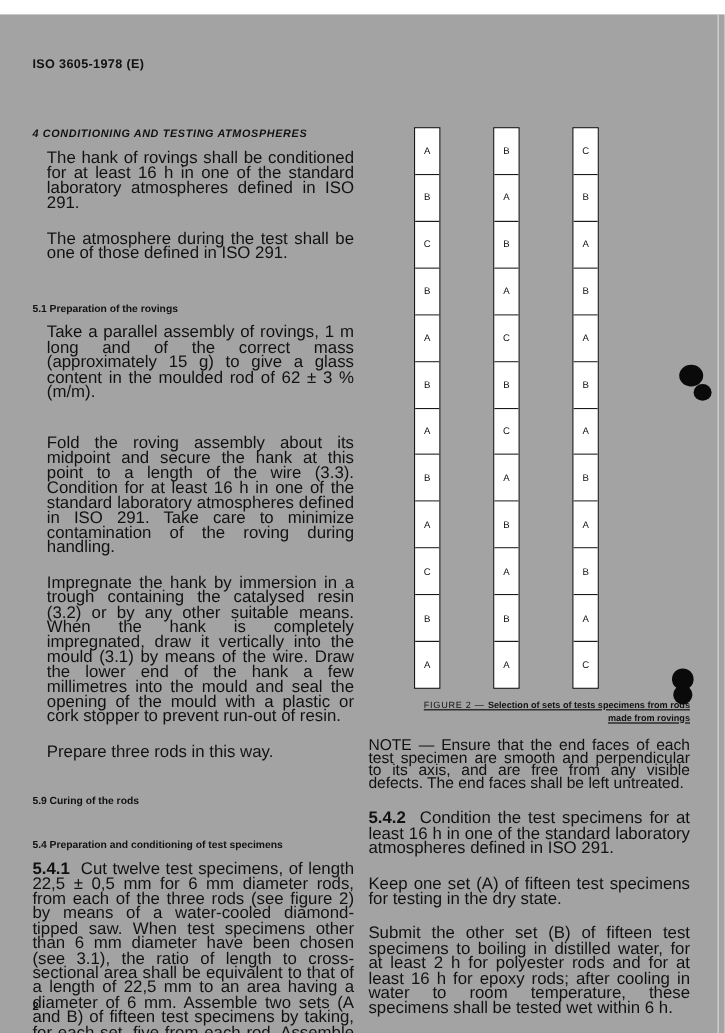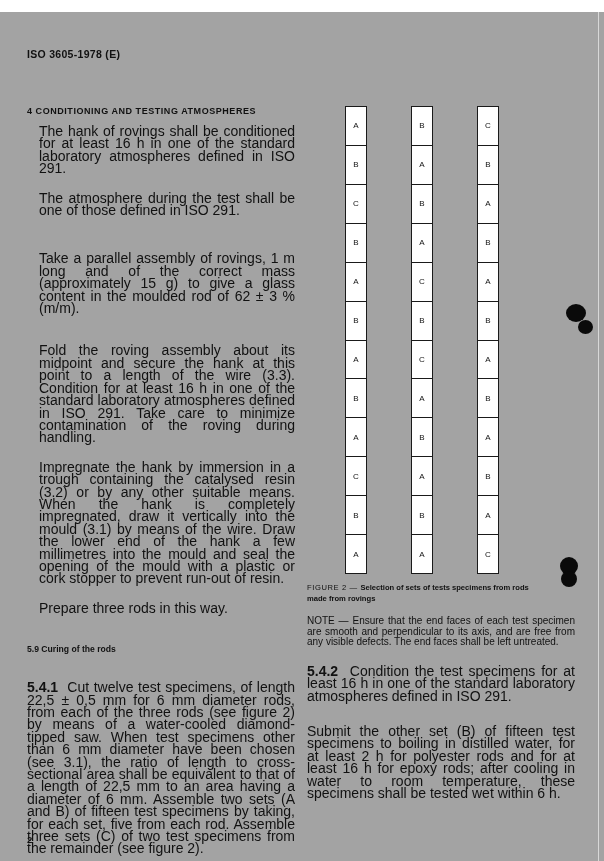--- a/index.html
+++ b/index.html
@@ -40,38 +40,39 @@
     left: 307px;
     top: 94px;
     width: 268px;
   }
   
   .h-sec {
     font-size: 9px;
     font-weight: bold;
     letter-spacing: 0.55px;
     margin: 0 0 9px 0;
+    font-style: italic;
   }
   .h-sub {
     font-size: 8.6px;
     font-weight: bold;
     margin: 0 0 8px 0;
   }
   p.body {
     font-size: 14px;
     line-height: 12.4px;
     margin: 0 0 11px 0;
     text-align: justify;
     text-justify: inter-word;
   }
   p.body.indent {
     padding-left: 12px;
   }
   p.note {
-    font-size: 10px;
+    font-size: 13px;
     line-height: 10.6px;
     margin: 0 0 11px 0;
     text-align: justify;
   }
   .gap-lg { height: 19px; }
   .gap-sm { height: 6px; }
   .runin {
     font-weight: bold;
   }
 
@@ -105,23 +106,24 @@
     justify-content: center;
     font-size: 8px;
     box-sizing: border-box;
     background: #ffffff;
   }
   .seg:last-child {
     border-bottom: none;
   }
   .fig-caption {
     margin-top: 9px;
-    text-align: left;
+    text-align: right;
     font-size: 7.6px;
     line-height: 10.5px;
+    text-decoration: underline;
   }
   .fig-caption .cap-label { font-weight: normal; letter-spacing: 0.6px; }
   .fig-caption .cap-title { font-weight: bold; }
 
   
   .page-num {
     position: absolute;
     left: 27px;
     top: 822px;
     font-size: 9.5px;
@@ -154,36 +156,38 @@
   <div class="col-left">
 
     <div class="h-sec">4   CONDITIONING AND TESTING ATMOSPHERES</div>
     <p class="body indent">The hank of rovings shall be conditioned for at least 16 h in one of the standard laboratory atmospheres defined in ISO 291.</p>
     <div class="gap-sm"></div>
     <p class="body indent">The atmosphere during the test shall be one of those defined in ISO 291.</p>
 
     <div class="gap-lg"></div>
 
     <div class="gap-sm"></div>
+    <div class="h-sub">5.1   Preparation of the rovings</div>
     <p class="body indent">Take a parallel assembly of rovings, 1 m long and of the correct mass (approximately 15 g) to give a glass content in the moulded rod of 62 ± 3 % (m/m).</p>
 
     <div class="gap-lg"></div>
 
     <p class="body indent">Fold the roving assembly about its midpoint and secure the hank at this point to a length of the wire (3.3). Condition for at least 16 h in one of the standard laboratory atmospheres defined in ISO 291. Take care to minimize contamination of the roving during handling.</p>
     <div class="gap-sm"></div>
     <p class="body indent">Impregnate the hank by immersion in a trough containing the catalysed resin (3.2) or by any other suitable means. When the hank is completely impregnated, draw it vertically into the mould (3.1) by means of the wire. Draw the lower end of the hank a few millimetres into the mould and seal the opening of the mould with a plastic or cork stopper to prevent run-out of resin.</p>
     <div class="gap-sm"></div>
     <p class="body indent">Prepare three rods in this way.</p>
 
     <div class="gap-lg"></div>
 
     <div class="h-sub">5.9   Curing of the rods</div>
 
     <div class="gap-lg"></div>
 
+    <div class="h-sub">5.4   Preparation and conditioning of test specimens</div>
     <p class="body"><span class="runin">5.4.1</span>&nbsp; <span>Cut twelve test specimens, of length 22,5 ± 0,5 mm for 6 mm diameter rods, from each of the three rods (see figure 2) by means of a water-cooled diamond-tipped saw. When test specimens other than 6 mm diameter have been chosen (see 3.1), the ratio of length to cross-sectional area shall be equivalent to that of a length of 22,5 mm to an area having a diameter of 6 mm. Assemble two sets (A and B) of fifteen test specimens by taking, for each set, five from each rod. Assemble three sets (C) of two test specimens from the remainder (see figure 2).</span></p>
 
   </div>
 
   <div class="figure">
     <div class="rods">
 
       <div class="rod">
         <div class="seg">A</div>
         <div class="seg">B</div>
@@ -235,20 +239,21 @@
       <span class="cap-label">FIGURE 2 — </span><span class="cap-title">Selection of sets of tests specimens from rods</span><br>
       <span class="cap-title">made from rovings</span>
     </div>
   </div>
 
   <div class="col-right" style="top: 604px;">
     <p class="note">NOTE — Ensure that the end faces of each test specimen are smooth and perpendicular to its axis, and are free from any visible defects. The end faces shall be left untreated.</p>
     <div class="gap-sm"></div>
     <p class="body"><span class="runin">5.4.2</span>&nbsp; <span>Condition the test specimens for at least 16 h in one of the standard laboratory atmospheres defined in ISO 291.</span></p>
     <div class="gap-sm"></div>
+    <p class="body">Keep one set (A) of fifteen test specimens for testing in the dry state.</p>
     <div class="gap-sm"></div>
     <p class="body">Submit the other set (B) of fifteen test specimens to boiling in distilled water, for at least 2 h for polyester rods and for at least 16 h for epoxy rods; after cooling in water to room temperature, these specimens shall be tested wet within 6 h.</p>
     <div class="gap-sm"></div>
   </div>
 
   <div class="page-num">2</div>
 
   <div class="artifact" style="left:566px; top:292px; width:20px; height:18px;"></div>
   <div class="artifact" style="left:578px; top:308px; width:15px; height:14px;"></div>
   <div class="artifact" style="left:560px; top:545px; width:18px; height:18px;"></div>

